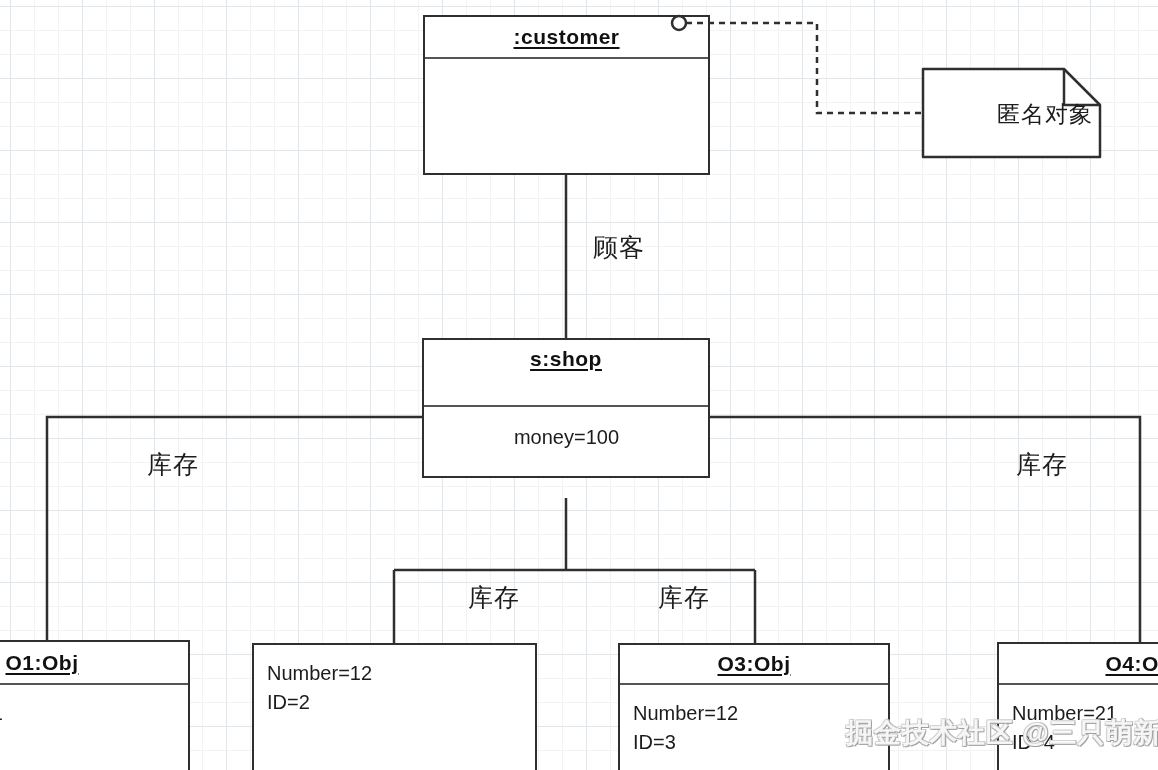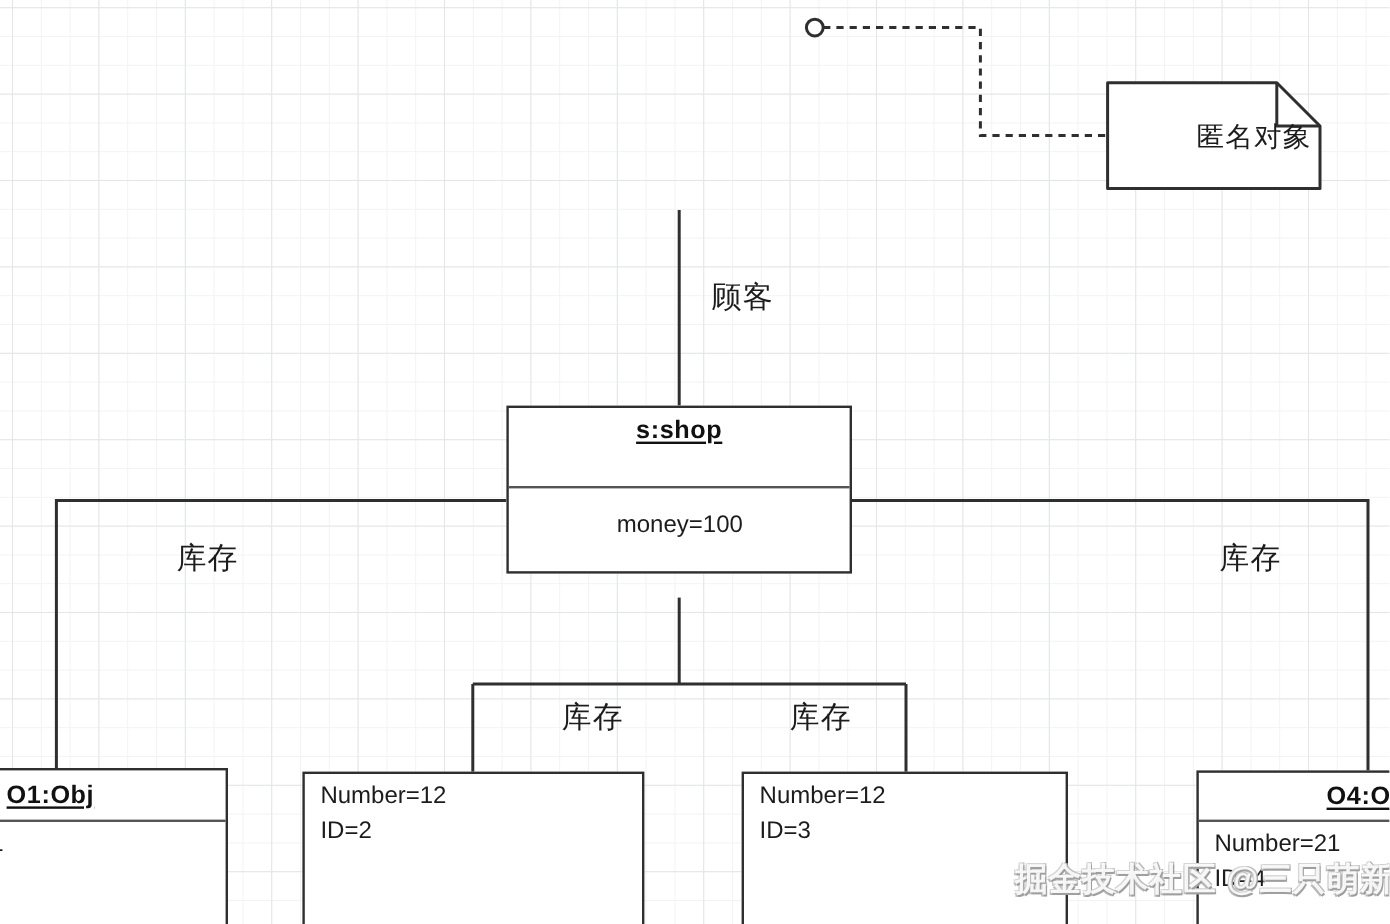--- a/index.html
+++ b/index.html
@@ -49,21 +49,21 @@
   .obj-title {
     font-size: 21px;
     font-weight: bold;
     color: #111111;
     text-decoration: underline;
     text-underline-offset: 3px;
     letter-spacing: 0.5px;
     white-space: nowrap;
   }
   .obj-body {
-    padding: 4px 6px 0 13px;
+    padding: 14px 6px 0 13px;
     font-size: 20px;
     line-height: 29px;
     color: #1c1c1c;
     white-space: nowrap;
   }
   .obj-body.shop-pad { padding: 16px 6px 0 7px; text-align: center; }
 
   .edge-label {
     position: absolute;
     font-size: 25px;
@@ -109,20 +109,26 @@
       <line x1="566" y1="175" x2="566" y2="338"></line>
       <line x1="566" y1="498" x2="566" y2="570"></line>
       <line x1="394" y1="570" x2="755" y2="570"></line>
       <line x1="394" y1="570" x2="394" y2="646"></line>
       <line x1="755" y1="570" x2="755" y2="646"></line>
       <polyline points="422,417 47,417 47,644"></polyline>
       <polyline points="710,417 1140,417 1140,646"></polyline>
     </g>
   </svg>
 
+  <div class="obj-box" style="left:423px; top:15px; width:287px; height:160px;">
+    <div class="obj-header" style="height:42px;">
+      <span class="obj-title">:customer</span>
+    </div>
+    <div class="obj-body"></div>
+  </div>
 
   <div class="obj-box" style="left:422px; top:338px; width:288px; height:140px;">
     <div class="obj-header top-align" style="height:67px;">
       <span class="obj-title">s:shop</span>
     </div>
     <div class="obj-body shop-pad">
       <div class="attr-line">money=100</div>
     </div>
   </div>
 
@@ -137,20 +143,23 @@
   </div>
 
   <div class="obj-box" style="left:252px; top:643px; width:285px; height:180px;">
     <div class="obj-body">
       <div class="attr-line">Number=12</div>
       <div class="attr-line">ID=2</div>
     </div>
   </div>
 
   <div class="obj-box" style="left:618px; top:643px; width:272px; height:180px;">
+    <div class="obj-header" style="height:40px;">
+      <span class="obj-title">O3:Obj</span>
+    </div>
     <div class="obj-body">
       <div class="attr-line">Number=12</div>
       <div class="attr-line">ID=3</div>
     </div>
   </div>
 
   <div class="obj-box" style="left:997px; top:642px; width:290px; height:180px;">
     <div class="obj-header" style="height:41px;">
       <span class="obj-title">O4:Obj</span>
     </div>

